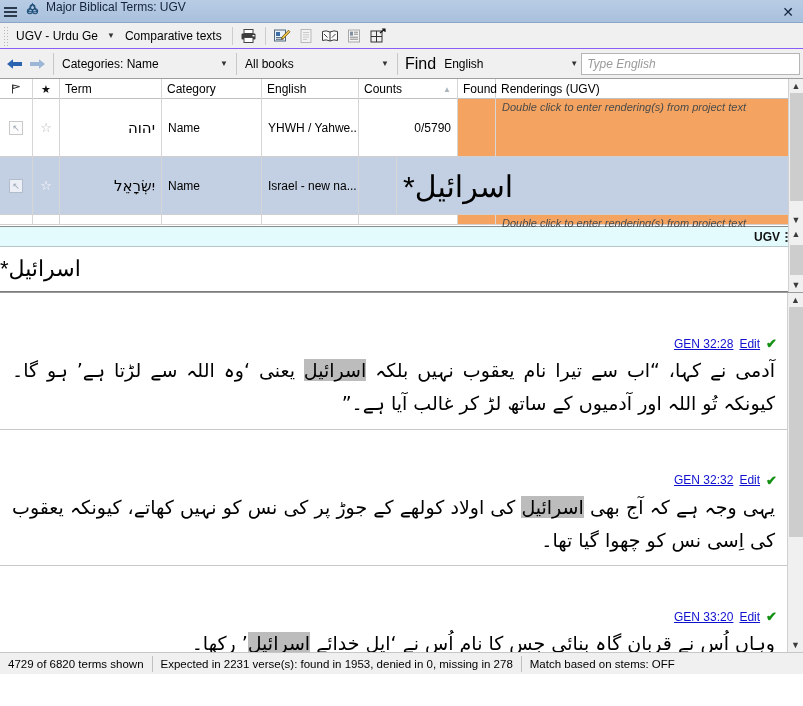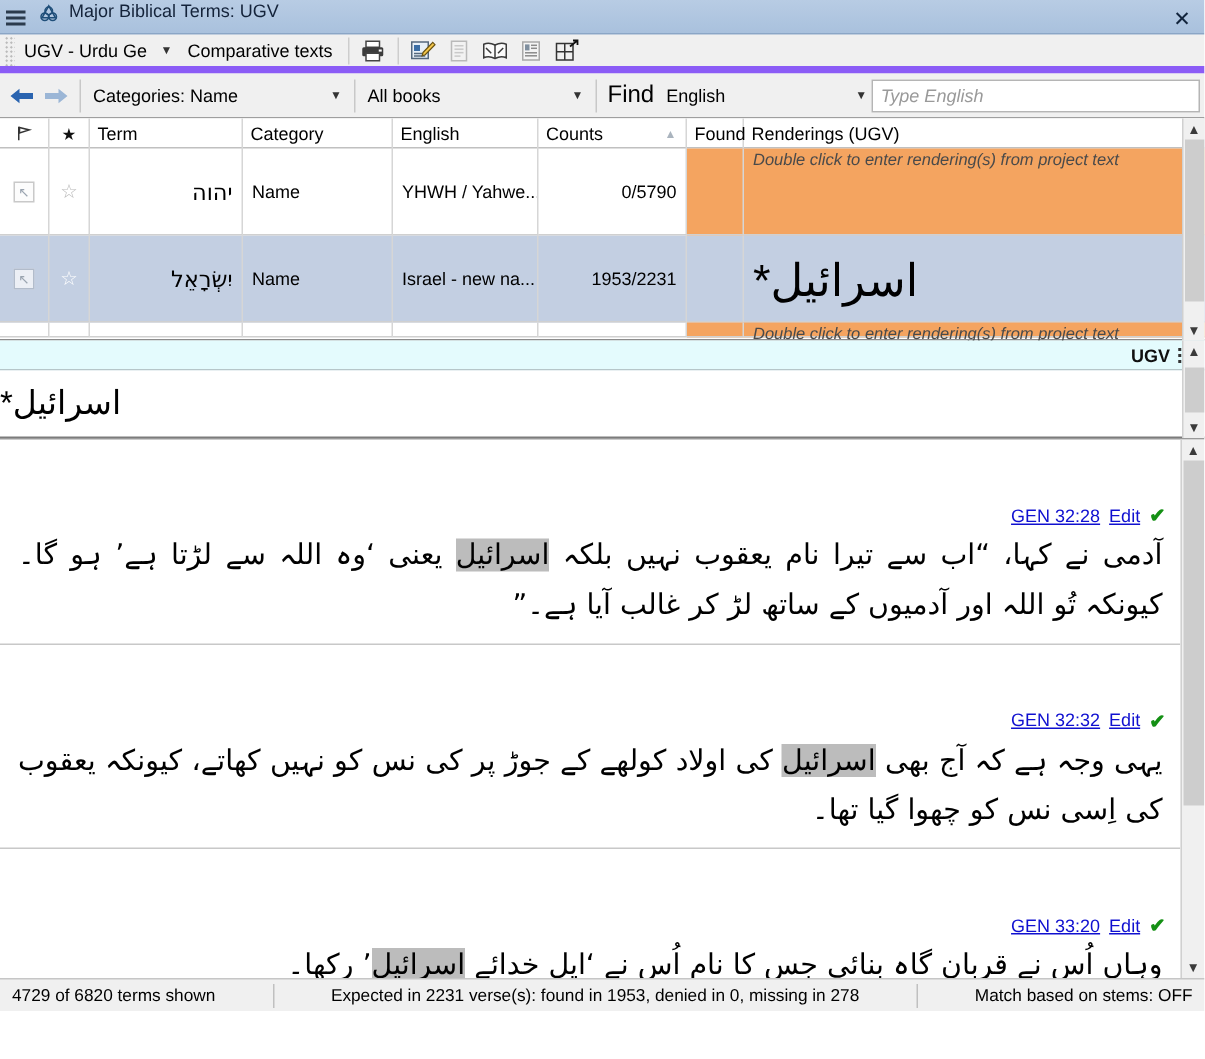--- a/index.html
+++ b/index.html
@@ -34,21 +34,21 @@
     width: 30px; height: 23px;
     display: flex; align-items: center; justify-content: center;
     color: #12243c; font-size: 14px;
   }
 
   
   .toolbar {
     height: 26px;
     background: #f0f0f0;
     display: flex; align-items: center;
-    border-bottom: 5px solid #8b5cf6;
+    border-bottom: 1px solid #8b5cf6;
   }
   .dotgrip { width: 7px; height: 20px; margin: 0 2px 0 3px;
              background-image: radial-gradient(#b6b6b6 30%, transparent 31%);
              background-size: 3px 3px; }
   .tb-combo { display:flex; align-items:center; padding: 0 4px; height: 22px; font-size: 12px; color:#000; }
   .tb-combo .caret { margin-left: 9px; font-size: 8px; color:#333; }
   .tb-text { padding: 0 6px; font-size: 12px; color:#000; }
   .tb-sep { width:1px; height:18px; background:#cdcdcd; margin:0 4px; }
   .tb-icon { width: 22px; height: 22px; display:flex; align-items:center; justify-content:center; margin: 0 1px; }
 
@@ -172,21 +172,21 @@
   .verses-scroll {
     position:absolute; right:0; top:0; width:16px; height:100%;
     background:#f0f0f0; border-left:1px solid #d0d0d0;
     display:flex; flex-direction:column; align-items:center;
   }
   .vs-thumb { width:14px; background:#cdcdcd; }
 
   
   .statusbar {
     height: 22px; background:#f0f0f0; border-top:1px solid #c6c6c6;
-    display:flex; align-items:center; font-size: 11.5px; color:#000;justify-content:space-between;
+    display:flex; align-items:center; font-size: 11.5px; color:#000;
   }
   .sb-cell { padding: 0 8px; height:18px; display:flex; align-items:center; }
   .sb-div { width:1px; height:16px; background:#c0c0c0; }
 </style>
 </head>
 <body>
 
 <div class="titlebar">
   <div class="menu-grip">
     <i></i>
@@ -346,21 +346,20 @@
         <span class="rowicon sel">↖</span>
       </div>
       <div class="gc center" style="width:27px">
         <span class="star sel">☆</span>
       </div>
       <div class="gc" style="width:102px; justify-content:flex-end">
         <span class="hebrew">יִשְׂרָאֵל</span>
       </div>
       <div class="gc mid" style="width:100px">Name</div>
       <div class="gc mid" style="width:97px">Israel - new na...</div>
-      <div class="gc right" style="width:99px">1953/2231</div>
       <div class="gc" style="width:38px"></div>
       <div class="rend-cell sel" style="flex:1">اسرائیل*</div>
     </div>
 
     <div class="grow blank">
       <div class="gc" style="width:33px"></div>
       <div class="gc" style="width:27px"></div>
       <div class="gc" style="width:102px"></div>
       <div class="gc" style="width:100px"></div>
       <div class="gc" style="width:97px"></div>

